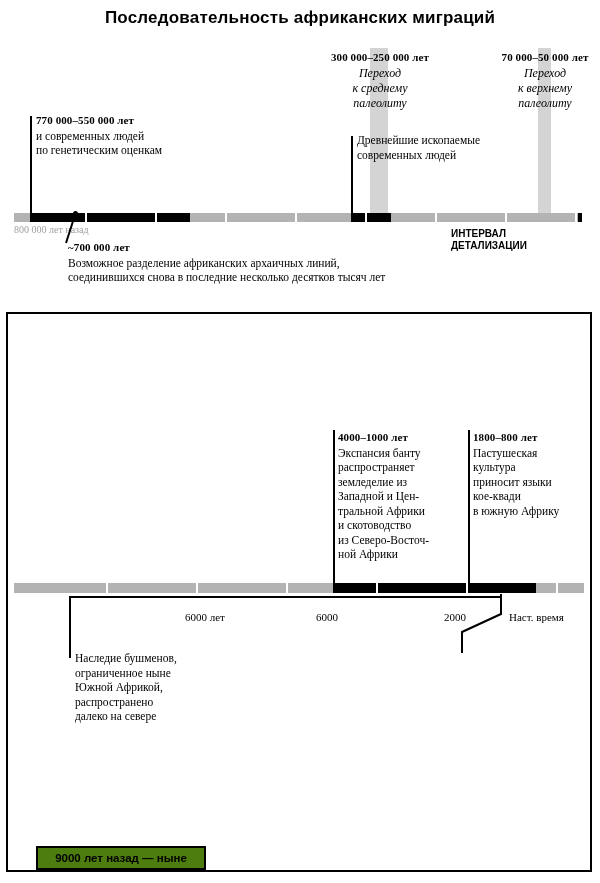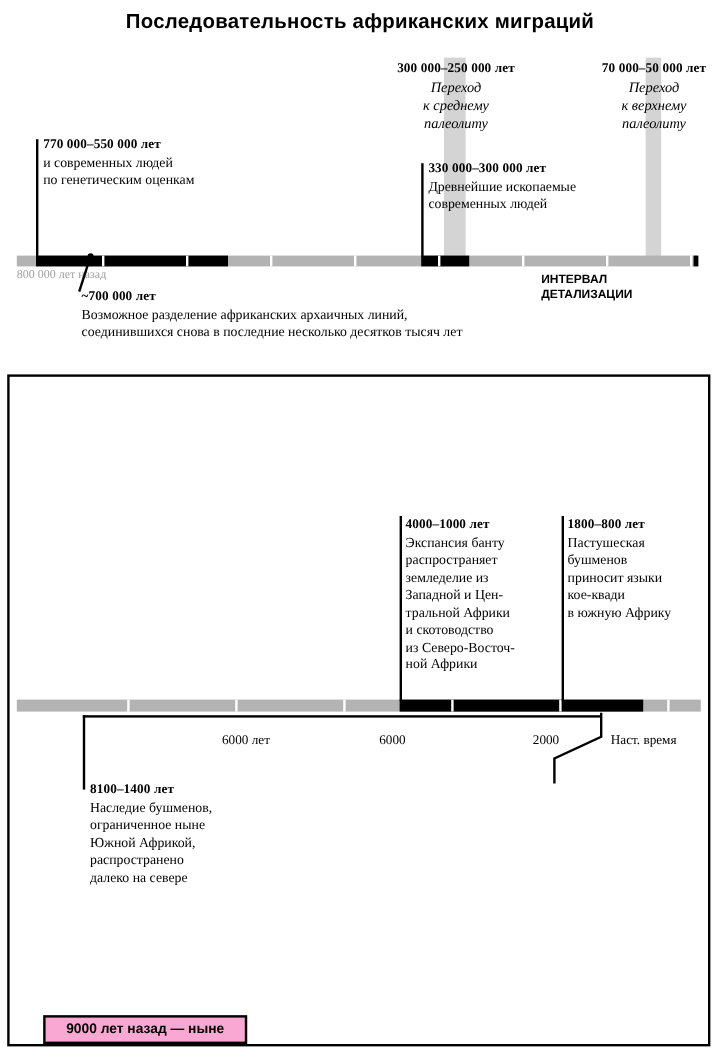--- a/index.html
+++ b/index.html
@@ -144,21 +144,21 @@
     font-size: 11px;
     color: #000;
   }
   .footer-box {
     position: absolute;
     left: 36px;
     top: 846px;
     width: 170px;
     height: 24px;
     border: 2px solid #000;
-    background: #f9a8d4;
+    background: #4d7c0f;
     box-sizing: border-box;
   }
   .footer-box span {
     display: block;
     text-align: center;
     line-height: 20px;
     font-family: "Liberation Sans", sans-serif;
     font-weight: bold;
     font-size: 11.5px;
   }
@@ -216,21 +216,20 @@
 
   <div class="tbox center ital" style="left:310px; top:50px; width:140px; font-size:12px; line-height:15px;">
     <span class="hd" style="font-style:normal;">300 000–250 000 лет</span>
     <span class="ln">Переход</span>
     <span class="ln">к среднему</span>
     <span class="ln">палеолиту</span>
   </div>
 
   <div class="vline" style="left:351px; top:136px; height:78px;"></div>
   <div class="tbox" style="left:357px; top:133px; width:240px;">
-    <span class="hd">330 000–300 000 лет</span>
     <span class="ln">Древнейшие ископаемые</span>
     <span class="ln">современных людей</span>
   </div>
 
   <div class="tbox center ital" style="left:478px; top:50px; width:134px; font-size:12px; line-height:15px;">
     <span class="hd" style="font-style:normal;">70 000–50 000 лет</span>
     <span class="ln">Переход</span>
     <span class="ln">к верхнему</span>
     <span class="ln">палеолиту</span>
   </div>
@@ -262,30 +261,29 @@
     <span class="ln">тральной Африки</span>
     <span class="ln">и скотоводство</span>
     <span class="ln">из Северо-Восточ-</span>
     <span class="ln">ной Африки</span>
   </div>
 
   <div class="vline" style="left:468px; top:430px; height:154px;"></div>
   <div class="tbox" style="left:473px; top:430px; width:120px;">
     <span class="hd">1800–800 лет</span>
     <span class="ln">Пастушеская</span>
-    <span class="ln">бушменов</span>
+    <span class="ln">культура</span>
     <span class="ln">приносит языки</span>
     <span class="ln">кое-квади</span>
     <span class="ln">в южную Африку</span>
   </div>
 
   <div class="hline" style="left:69px; top:596px; width:432px;"></div>
   <div class="vline" style="left:69px; top:596px; height:62px;"></div>
   <div class="tbox" style="left:75px; top:651px; width:210px;">
-    <span class="hd">8100–1400 лет</span>
     <span class="ln">Наследие бушменов,</span>
     <span class="ln">ограниченное ныне</span>
     <span class="ln">Южной Африкой,</span>
     <span class="ln">распространено</span>
     <span class="ln">далеко на севере</span>
   </div>
 
   <svg class="leader" style="left:460px; top:592px;" width="56" height="62" viewBox="0 0 56 62">
     <polyline points="41,2 41,22 2,40 2,61" fill="none" stroke="#000" stroke-width="2"></polyline>
   </svg>

